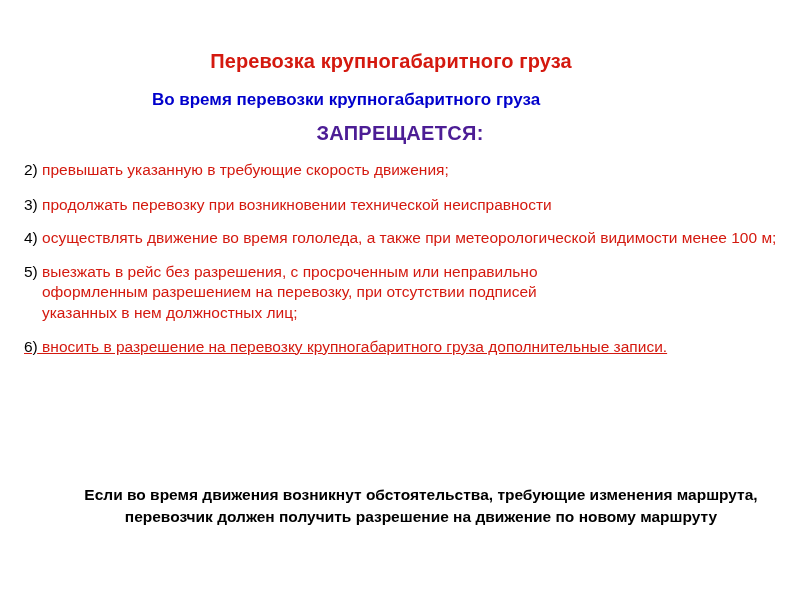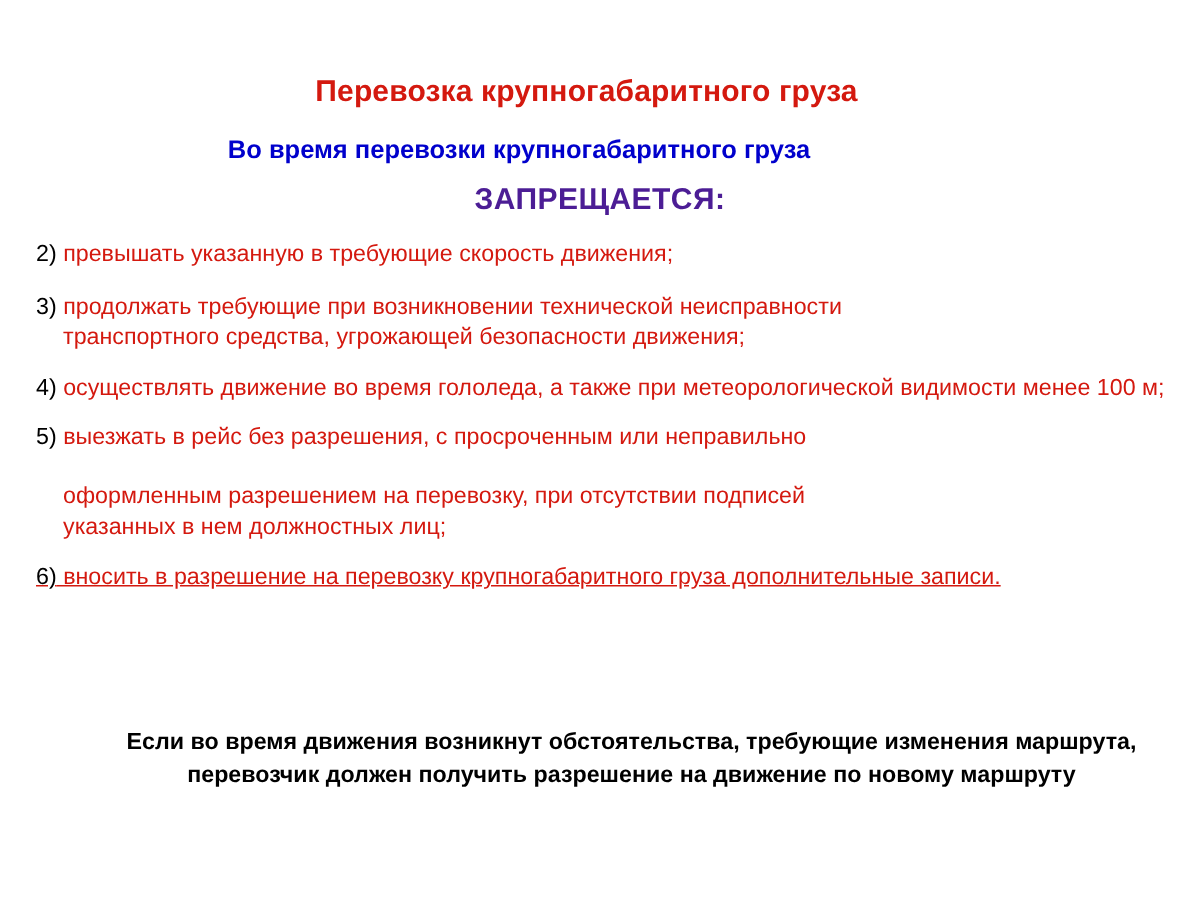--- a/index.html
+++ b/index.html
@@ -66,21 +66,21 @@
   }
   .item .num {
     color: #000000;
   }
   .item.i1 { margin-bottom: 13px; }
   .item.i2 { margin-bottom: 14px; }
   .item.i3 { margin-bottom: 13px; padding-right: 50px; text-indent: 0; }
   .item.i3 .second { display: block; padding-left: 18px; }
   .item.i4 { margin-bottom: 13px; }
   .item.i5 { margin-bottom: 13px; }
-  .item.i5 .second { display: block; padding-left: 18px; margin-top: 18px; }
+  .item.i5 .second { display: block; padding-left: 18px; }
   .item.i5 .third { display: block; padding-left: 18px; }
   .item.i6 { margin-bottom: 12px; text-decoration: underline; }
   .footer {
     position: absolute;
     top: 484px;
     left: 76px;
     width: 690px;
     text-align: center;
     font-size: 15.5px;
     font-weight: bold;
@@ -100,21 +100,21 @@
   <div class="forbidden">ЗАПРЕЩАЕТСЯ:</div>
 
   <div class="list">
 
 
     <div class="item i2">
       <span class="num">2)</span><span> превышать указанную в требующие скорость движения;</span>
     </div>
 
     <div class="item i3">
-      <span class="num">3)</span><span> продолжать требующие при возникновении технической неисправности</span><span class="second">транспортного средства, угрожающей безопасности движения;</span>
+      <span class="num">3)</span><span> продолжать перевозку при возникновении технической неисправности</span>
     </div>
 
     <div class="item i4">
       <span class="num">4)</span><span> осуществлять движение во время гололеда, а также при метеорологической видимости менее 100 м;</span>
     </div>
 
     <div class="item i5">
       <span class="num">5)</span><span> выезжать в рейс без разрешения, с просроченным или неправильно</span><span class="second">оформленным разрешением на перевозку, при отсутствии подписей</span><span class="third">указанных в нем должностных лиц;</span>
     </div>
 

